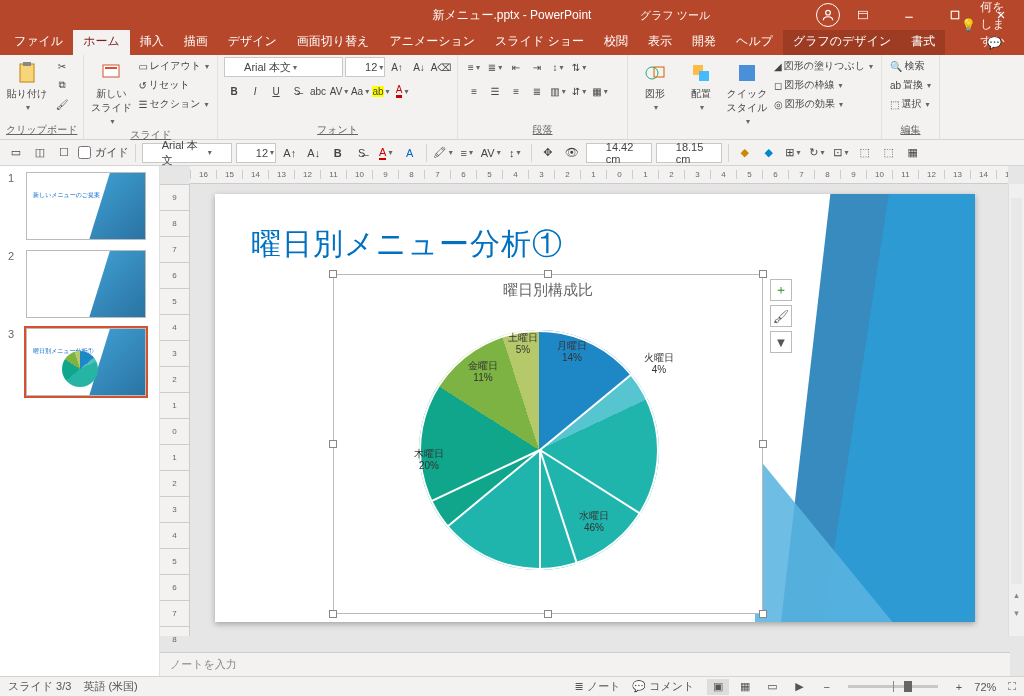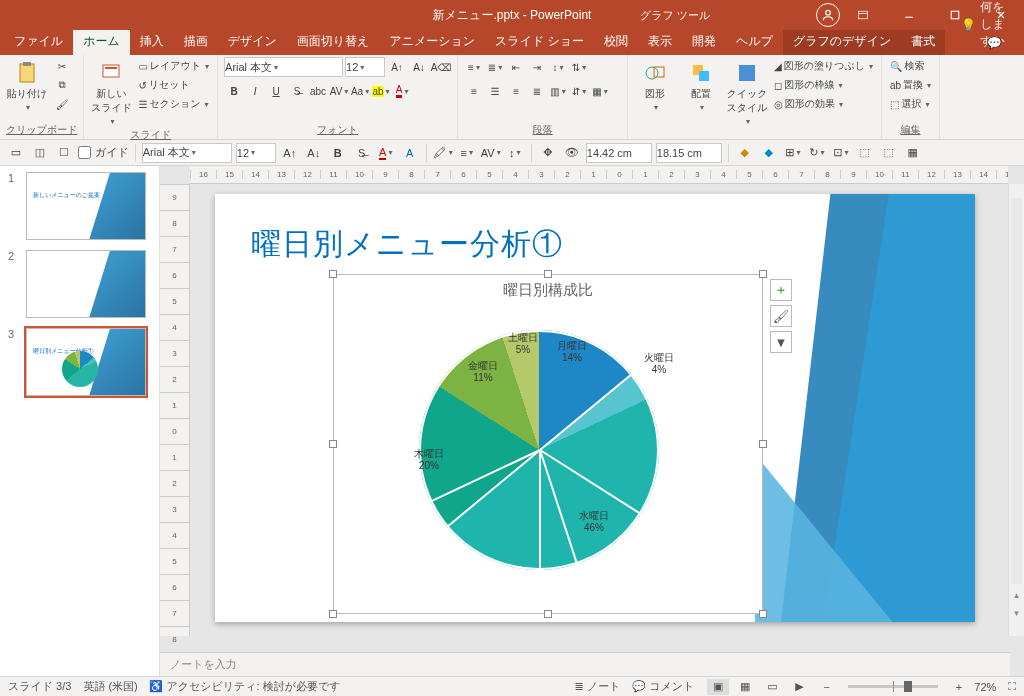--- a/index.html
+++ b/index.html
@@ -10,36 +10,36 @@
 .titlebar .title { position:absolute; left:50%; transform:translateX(-50%); white-space:nowrap; }
 .titlebar .ctx-title { position:absolute; left:640px; opacity:.95; font-size:11px; }
 .titlebar .winbtns { position:absolute; right:0; display:flex; }
 .titlebar .winbtns span { width:46px; height:30px; display:flex; align-items:center; justify-content:center; font-size:12px; }
 .titlebar .winbtns svg { width:12px; height:12px; stroke:#fff; fill:none; }
 .titlebar .acct { position:absolute; right:184px; width:24px; height:24px; border:1px solid #fff; border-radius:50%; display:flex; align-items:center; justify-content:center; }
 
 
 .tabs { height:25px; background:#b7472a; display:flex; align-items:flex-end; color:#fff; font-size:12px; padding-left:4px; }
 .tabs .tab { padding:5px 10px; cursor:pointer; white-space:nowrap; }
-.tabs .tab.active { background:#f3f2f1; color:#14532d; }
+.tabs .tab.active { background:#f3f2f1; color:#7f1d1d; }
 .tabs .ctx { background:#9e3c23; padding:5px 10px; }
 .tabs .tell { margin-left:8px; display:flex; align-items:center; gap:4px; opacity:.9; padding:5px 8px; }
 .tabs .fb { position:absolute; right:12px; }
 
 
 .ribbon { height:85px; background:#f3f2f1; border-bottom:1px solid #d4d4d4; display:flex; font-size:10px; color:#444; }
 .group { border-right:1px solid #e1e1e1; padding:2px 6px 0 6px; display:flex; flex-direction:column; position:relative; }
 .group .glabel { text-align:center; font-size:10px; color:#666; padding:2px 0;text-decoration:underline; }
 .group .gbody { flex:1; display:flex; align-items:flex-start; gap:4px; }
 .bigbtn { display:flex; flex-direction:column; align-items:center; justify-content:center; width:42px; gap:2px; padding-top:4px; }
 .bigbtn svg, .bigbtn .ico { width:24px; height:24px; }
 .stack { display:flex; flex-direction:column; gap:1px; font-size:10px; }
 .stack .row { display:flex; align-items:center; gap:2px; height:18px; padding:0 2px; white-space:nowrap; }
 .dd::after { content:"▾"; font-size:8px; margin-left:2px; color:#666; }
-.sel { border:1px solid #c8c8c8; background:#fff; height:20px; display:flex; align-items:center; padding:0 0; font-size:11px; }
+.sel { border:1px solid #c8c8c8; background:#fff; height:20px; display:flex; align-items:center; padding:0 19px; font-size:11px; }
 .ibtn { width:20px; height:20px; display:flex; align-items:center; justify-content:center; border:1px solid transparent; }
 
 
 .toolbar2 { height:26px; background:#f3f2f1; border-bottom:1px solid #d4d4d4; display:flex; align-items:center; gap:4px; padding:0 6px; font-size:11px; color:#444; }
 .toolbar2 .sep { width:1px; height:18px; background:#d4d4d4; margin:0 2px; }
 .toolbar2 .sel { height:20px; }
 
 
 .workspace { position:absolute; top:166px; bottom:20px; left:0; right:0; display:flex; }
 .thumbs { width:160px; background:#fff; border-right:1px solid #e1e1e1; padding:6px 8px; overflow:hidden; }
@@ -483,21 +483,20 @@
           <span>▾</span>
         </div>
     </div>
     <div class="notes"><span>ノートを入力</span></div>
   </div>
 </div>
 
 <div class="status">
   <span>スライド 3/3</span>
   <span>英語 (米国)</span>
-  <span>♿ <span>アクセシビリティ: 検討が必要です</span></span>
   <div class="spacer"></div>
   <span>≣ <span>ノート</span></span>
   <span>💬 <span>コメント</span></span>
   <span class="views">
     <span class="on">▣</span>
     <span>▦</span>
     <span>▭</span>
     <span>▶</span>
   </span>
   <span>−</span>

